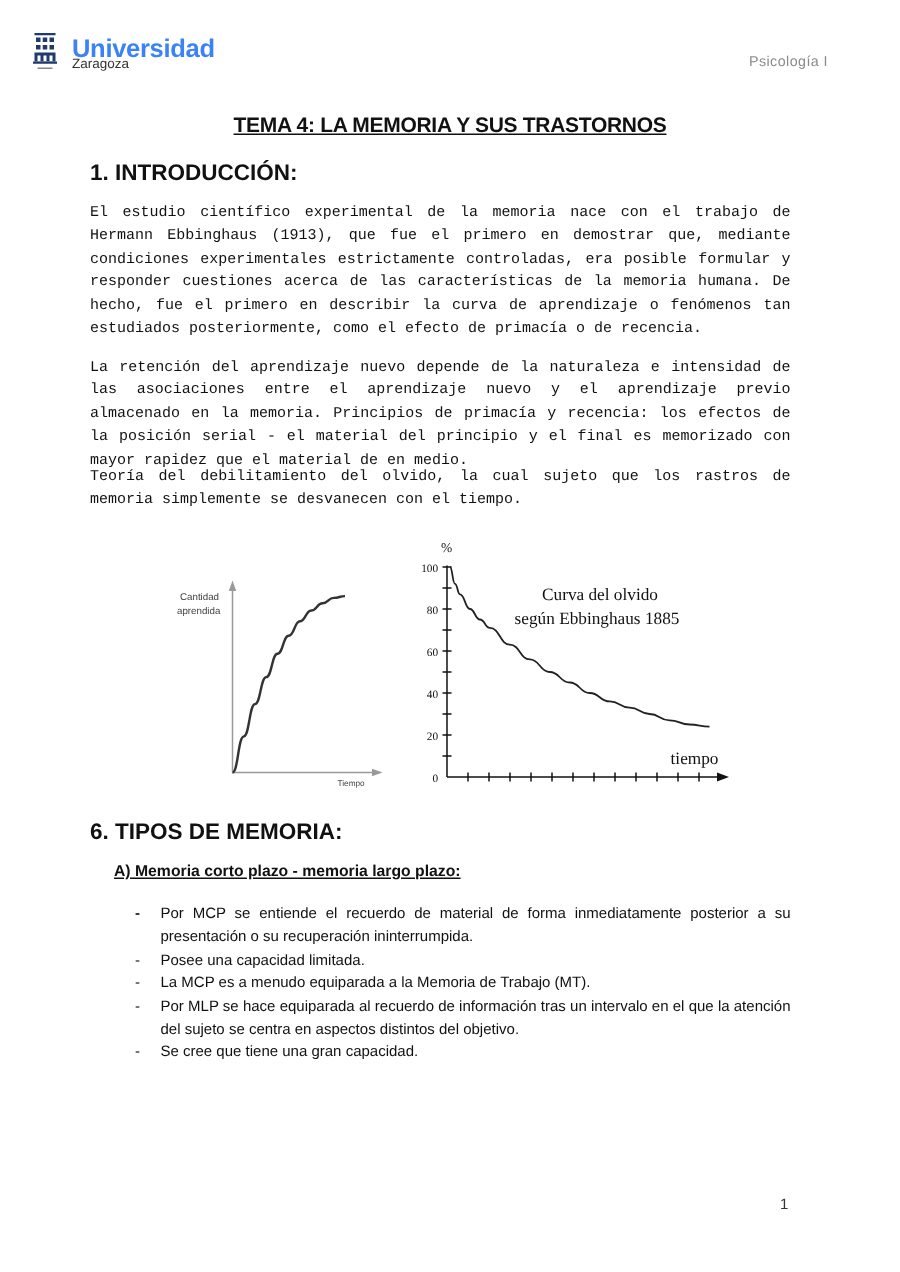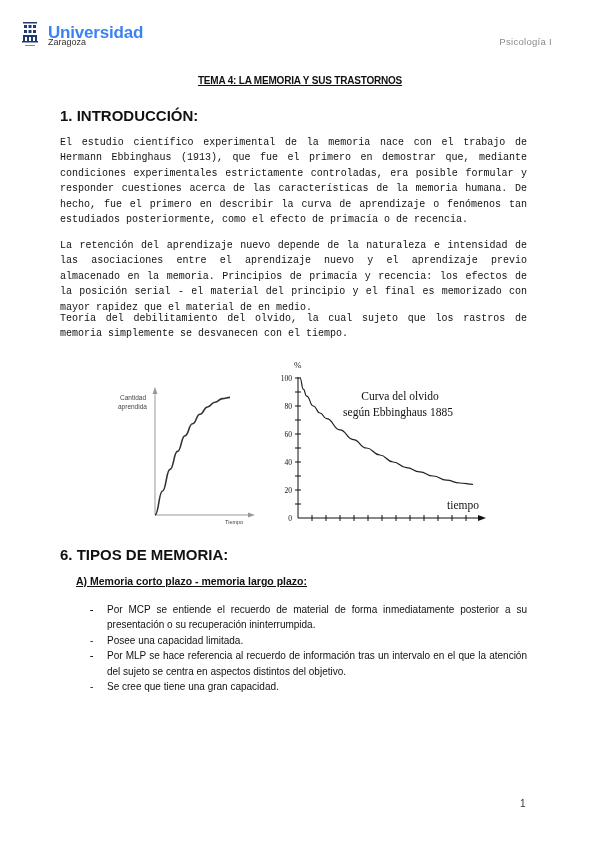--- a/index.html
+++ b/index.html
@@ -4,21 +4,21 @@
 <style>
   html, body { margin: 0; padding: 0; background: #ffffff; }
   body { width: 600px; height: 848px; position: relative; overflow: hidden;
          font-family: "Liberation Sans", sans-serif; color: #111; }
   .logo { position: absolute; left: 22px; top: 22px; width: 110px; height: 30px; }
   .logo-mark { position: absolute; left: 0; top: 0; width: 16px; height: 26px; }
   .logo-name { position: absolute; left: 26px; top: 1px; font-size: 17px; font-weight: bold; color: #3b82f6; letter-spacing: -0.2px; }
   .logo-city { position: absolute; left: 26px; top: 15px; font-size: 9px; color: #333; }
   .header-right { position: absolute; right: 48px; top: 36px; font-size: 9.5px; color: #8a8a8a; letter-spacing: 0.3px; }
   .title { position: absolute; left: 0; width: 600px; top: 75px; text-align: center;
-           font-size: 10px; font-weight: bold; text-decoration: underline; letter-spacing: -0.2px; }
+           font-size: 14px; font-weight: bold; text-decoration: underline; letter-spacing: -0.2px; }
   .h1 { position: absolute; left: 60px; font-size: 15px; font-weight: bold; }
   .h2 { position: absolute; left: 76px; font-size: 10.5px; font-weight: bold; text-decoration: underline; }
   .para { position: absolute; left: 60px; width: 467px; font-size: 10px; line-height: 15.4px;
           text-align: justify; margin: 0; font-family: Liberation Mono, monospace; }
   .list { position: absolute; left: 60px; width: 467px; margin: 0; padding: 0; list-style: none;
           font-size: 10px; line-height: 15.4px; }
   .list li { position: relative; padding-left: 47px; text-align: justify; }
   .list li .dash { position: absolute; left: 30px; top: 0; }
   .page-num { position: absolute; left: 520px; top: 798px; font-size: 10px; color: #333; }
   svg text { font-family: "Liberation Serif", serif; }
@@ -109,18 +109,18 @@
   <text x="199" y="154" font-size="11.5" text-anchor="end" fill="#111">tiempo</text>
   <path id="forgetting-path" fill="none" stroke="#222" stroke-width="1.2" d="M20,23 C21.66346153846154,23 21.66346153846154,34.19999999999999 23.326923076923077,34.19999999999999 C24.990384615384613,34.19999999999999 24.990384615384613,41.2 26.653846153846153,41.2 C29.98076923076923,41.2 29.98076923076923,51 33.30769230769231,51 C36.63461538461539,51 36.63461538461539,58 39.96153846153847,58 C43.28846153846154,58 43.28846153846154,63.60000000000001 46.61538461538461,63.60000000000001 C53.269230769230774,63.60000000000001 53.269230769230774,74.8 59.92307692307693,74.8 C66.57692307692308,74.8 66.57692307692308,84.6 73.23076923076923,84.6 C79.88461538461539,84.6 79.88461538461539,93 86.53846153846155,93 C93.19230769230771,93 93.19230769230771,100 99.84615384615385,100 C106.5,100 106.5,107 113.15384615384615,107 C119.8076923076923,107 119.8076923076923,112.6 126.46153846153847,112.6 C133.1153846153846,112.6 133.1153846153846,116.8 139.76923076923077,116.8 C146.42307692307693,116.8 146.42307692307693,121 153.0769230769231,121 C159.73076923076923,121 159.73076923076923,125.19999999999999 166.3846153846154,125.19999999999999 C173.03846153846155,125.19999999999999 173.03846153846155,128 179.6923076923077,128 C186.34615384615387,128 186.34615384615387,129.4 193,129.4"></path>
 </svg>
 
 <div class="h1" style="top:546px;">6. TIPOS DE MEMORIA:</div>
 <div class="h2" style="top:575px;">A) Memoria corto plazo - memoria largo plazo:</div>
 <ul class="list" style="top:602px;">
   <li><span class="dash">-</span></li>
   <li><span class="dash">-</span><span>Por MCP se entiende el recuerdo de material de forma inmediatamente posterior a su presentación o su recuperación ininterrumpida.</span></li>
   <li><span class="dash">-</span><span>Posee una capacidad limitada.</span></li>
-  <li><span class="dash">-</span></li>
-  <li><span class="dash">-</span><span>Por MLP se hace referencia al recuerdo de información tras un intervalo en el que la atención del sujeto se centra en aspectos distintos del objetivo.</span></li>
+  <li><span class="dash">-</span><span>La MCP es a menudo equiparada a la Memoria de Trabajo (MT).</span></li>
+  <li><span class="dash">-</span><span>Por MLP se hace equiparada al recuerdo de información tras un intervalo en el que la atención del sujeto se centra en aspectos distintos del objetivo.</span></li>
   <li><span class="dash">-</span><span>Se cree que tiene una gran capacidad.</span></li>
 </ul>
 
 <div class="page-num">1</div>
 
 </body></html>

